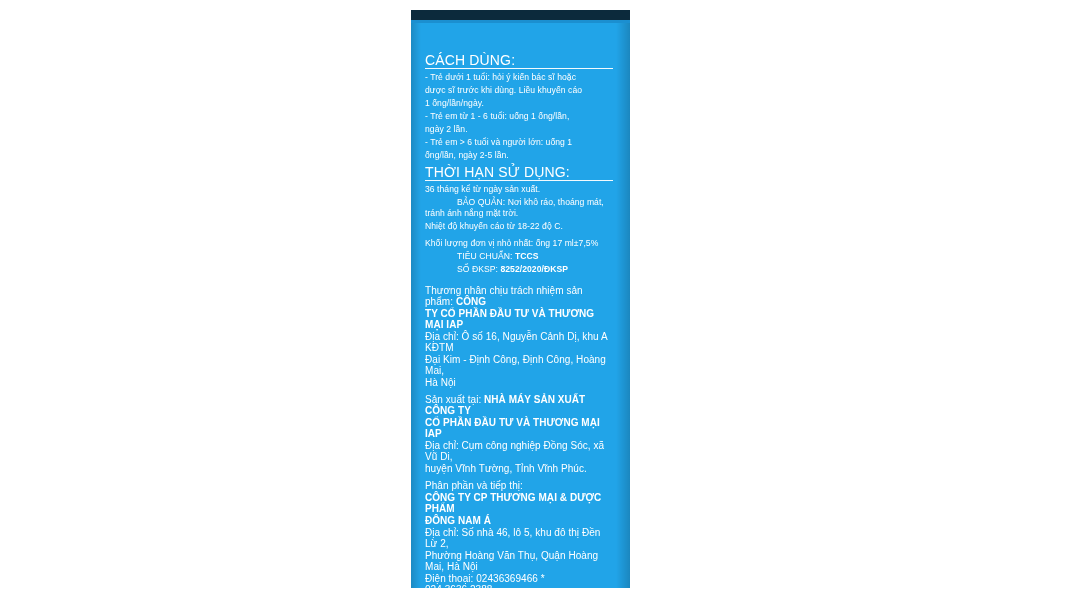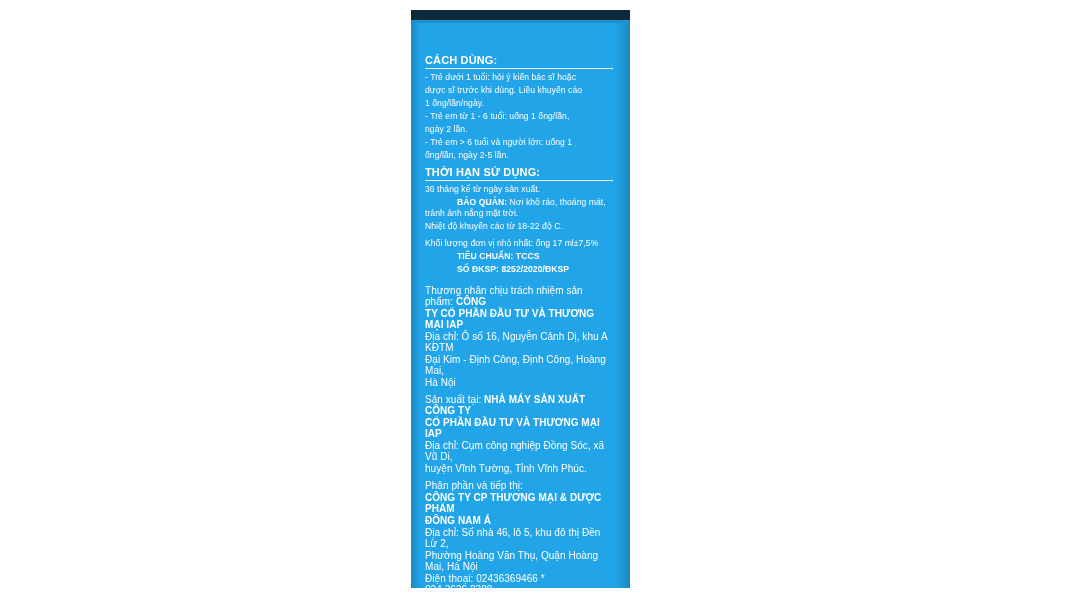--- a/index.html
+++ b/index.html
@@ -68,39 +68,39 @@
     position: absolute;
     left: 14px;
     top: 45px;
     width: 188px;
     color: #ffffff;
     font-size: 8.6px;
     line-height: 11.4px;
     letter-spacing: 0.05px;
   }
   .sec-head {
-    font-weight: bold;
-    font-size: 11px;
+    font-weight: normal;
+    font-size: 14px;
     letter-spacing: 0.15px;
     margin: 0 0 1px 0;
   }
   .rule {
     height: 1px;
     background: #ffffff;
     opacity: 0.95;
     margin: 2px 0 3px 0;
   }
   .para {
     margin: 0 0 1.5px 0;
   }
   .gap-s { height: 4px; }
   .gap-m { height: 8px; }
   .b { font-weight: bold; }
   .inline-head {
-    font-weight: bold;
+    font-weight: normal;
     padding-left: 32px;
   }
 
   #bottom-block {
     font-size: 10px;
     line-height: 11px;
   }
   #bottom-block .para { margin: 0 0 1px 0; }
   #bottom-block .gap { height: 5px; }
 </style>

